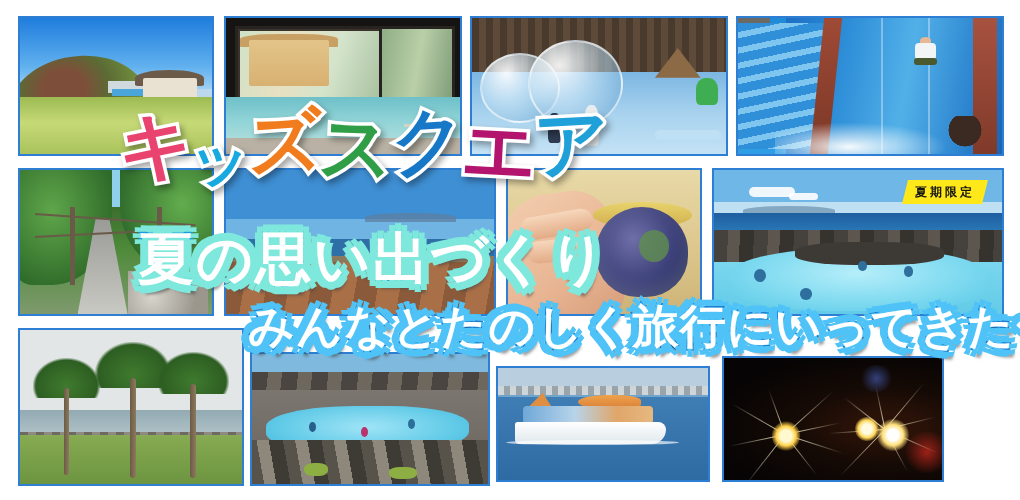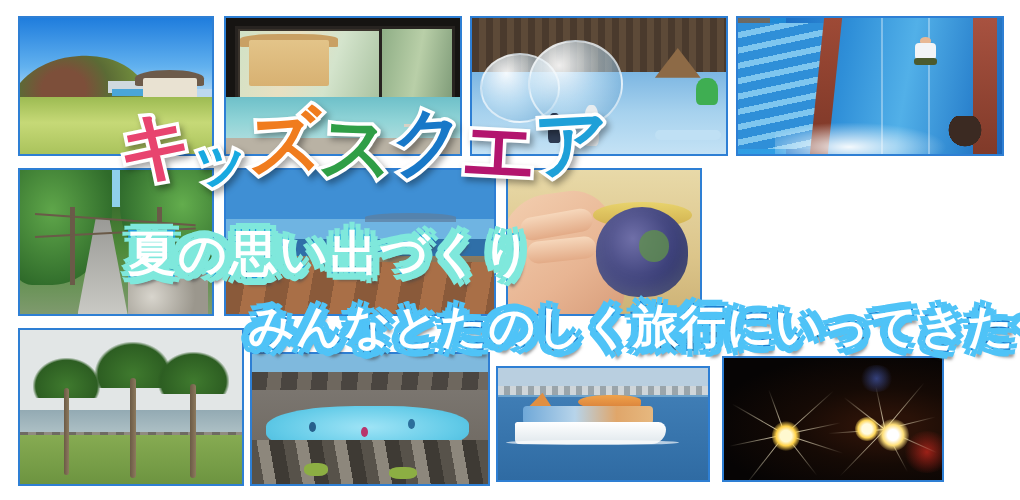--- a/index.html
+++ b/index.html
@@ -240,21 +240,21 @@
 
   
   .line{
     position:absolute;z-index:28;
     font-family:"DejaVu Sans","Liberation Sans",sans-serif;
     font-weight:bold;
     color:#ffffff;
     white-space:nowrap;
   }
   #line1{
-    left:128px;top:222px;font-size:48px;letter-spacing:2px;
+    left:138px;top:222px;font-size:56px;letter-spacing:2px;
     -webkit-text-stroke:4px #1e9be0;paint-order:stroke fill;
     text-shadow:
       0 0 0 #7fe8dc,
       -8px 0 0 #7fe8dc, 8px 0 0 #7fe8dc, 0 -8px 0 #7fe8dc, 0 8px 0 #7fe8dc,
       -6px -6px 0 #7fe8dc, 6px -6px 0 #7fe8dc, -6px 6px 0 #7fe8dc, 6px 6px 0 #7fe8dc,
       5px 9px 3px rgba(70,70,70,.55);
   }
   #line2{
     left:248px;top:296px;font-size:46px;letter-spacing:1px;
     -webkit-text-stroke:4px #1e7fd0;paint-order:stroke fill;
@@ -357,20 +357,37 @@
       <div class="hand"></div>
       <div class="finger" style="left:6%;top:30%;width:38%;height:16%;transform:rotate(-10deg);"></div>
       <div class="finger" style="left:10%;top:48%;width:36%;height:15%;transform:rotate(-6deg);"></div>
       <div class="rim"></div>
       <div class="bowl"></div>
       <div class="spot"></div>
     </div>
 
   </div>
 
+  <div class="photo p8" style="left:712px;top:168px;width:292px;height:148px;">
+    <div class="scene">
+      <div class="cloud" style="left:12%;top:12%;width:16%;height:7%;"></div>
+      <div class="cloud" style="left:26%;top:16%;width:10%;height:5%;"></div>
+      <div class="isle"></div>
+      <div class="horizon"></div>
+      <div class="lava"></div>
+      <div class="lagoon"></div>
+      <div class="lava2"></div>
+      <div class="sw" style="left:14%;bottom:22%;width:4%;height:9%;"></div>
+      <div class="sw" style="left:30%;bottom:10%;width:4%;height:8%;"></div>
+      <div class="sw" style="left:50%;bottom:30%;width:3%;height:7%;"></div>
+      <div class="sw" style="left:66%;bottom:26%;width:3%;height:7%;"></div>
+    </div>
+    <div class="badge" style="right:14px;top:10px;width:86px;height:24px;">夏期限定</div>
+
+  </div>
 
   <div class="photo p9" style="left:18px;top:328px;width:226px;height:158px;">
     <div class="scene">
       <div class="ocean"></div>
       <div class="rockline"></div>
       <div class="lawn"></div>
       <div class="palm" style="left:6%;top:18%;width:30%;height:76%;">
         <div class="fronds"></div>
           <div class="trunk"></div>
       </div>

